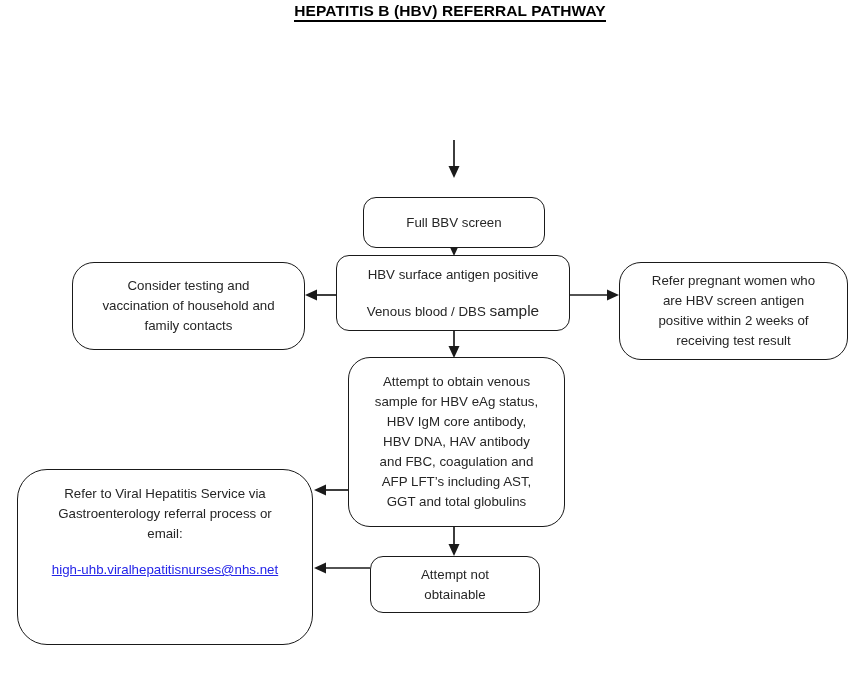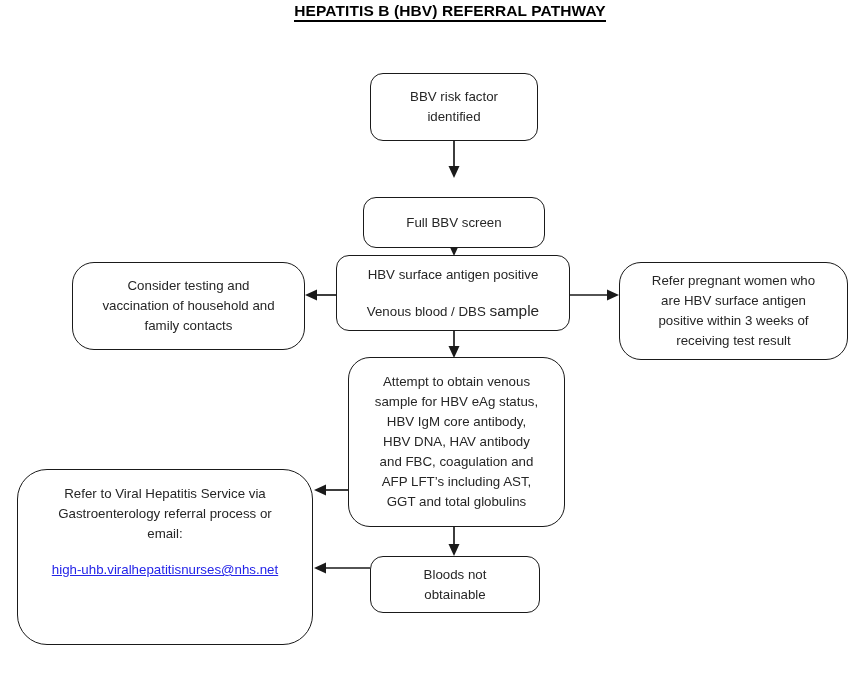--- a/index.html
+++ b/index.html
@@ -113,45 +113,41 @@
       <line x1="454" y1="527" x2="454" y2="548"></line>
       <polygon points="454,556 448.5,544 459.5,544"></polygon>
     </g>
 
     <g>
       <line x1="370" y1="568" x2="325" y2="568"></line>
       <polygon points="314,568 326,562.5 326,573.5"></polygon>
     </g>
   </svg>
 
-  <div class="node" style="left:370px; top:73px; width:168px; height:68px;">
-    <span class="ln">BBV risk factor</span>
-    <span class="ln">identified</span>
-  </div>
 
   <div class="node" style="left:363px; top:177px; width:182px; height:51px;margin-top:20px;">
     <span class="ln">Full BBV screen</span>
   </div>
 
   <div class="node big" style="left:72px; top:262px; width:233px; height:88px;">
     <span class="ln">Consider testing and</span>
     <span class="ln">vaccination of household and</span>
     <span class="ln">family contacts</span>
   </div>
 
   <div class="node" style="left:336px; top:255px; width:234px; height:76px;">
     <span class="ln">HBV surface antigen positive</span>
     <span class="spacer"></span>
     <span class="ln"><span>Venous blood / DBS </span><span class="sample-word">sample</span></span>
   </div>
 
   <div class="node big" style="left:619px; top:262px; width:229px; height:98px;">
     <span class="ln">Refer pregnant women who</span>
-    <span class="ln">are HBV surface antigen</span>
-    <span class="ln">positive within 3 weeks of</span>
+    <span class="ln">are HBV screen antigen</span>
+    <span class="ln">positive within 2 weeks of</span>
     <span class="ln">receiving test result</span>
   </div>
 
   <div class="node big" style="left:348px; top:357px; width:217px; height:170px;">
     <span class="ln">Attempt to obtain venous</span>
     <span class="ln">sample for HBV eAg status,</span>
     <span class="ln">HBV IgM core antibody,</span>
     <span class="ln">HBV DNA, HAV antibody</span>
     <span class="ln">and FBC, coagulation and</span>
     <span class="ln">AFP LFT’s including AST,</span>
@@ -160,17 +156,17 @@
 
   <div class="node bigger" style="left:17px; top:441px; width:296px; height:176px; justify-content:flex-start; padding-top:14px;margin-top:28px;">
     <span class="ln">Refer to Viral Hepatitis Service via</span>
     <span class="ln">Gastroenterology referral process or</span>
     <span class="ln">email:</span>
     <span class="spacer"></span>
     <span class="ln maillink">high-uhb.viralhepatitisnurses@nhs.net</span>
   </div>
 
   <div class="node" style="left:370px; top:556px; width:170px; height:57px;">
-    <span class="ln">Bloods not</span>
+    <span class="ln">Attempt not</span>
     <span class="ln">obtainable</span>
   </div>
 
 </div>
 
 </body></html>

